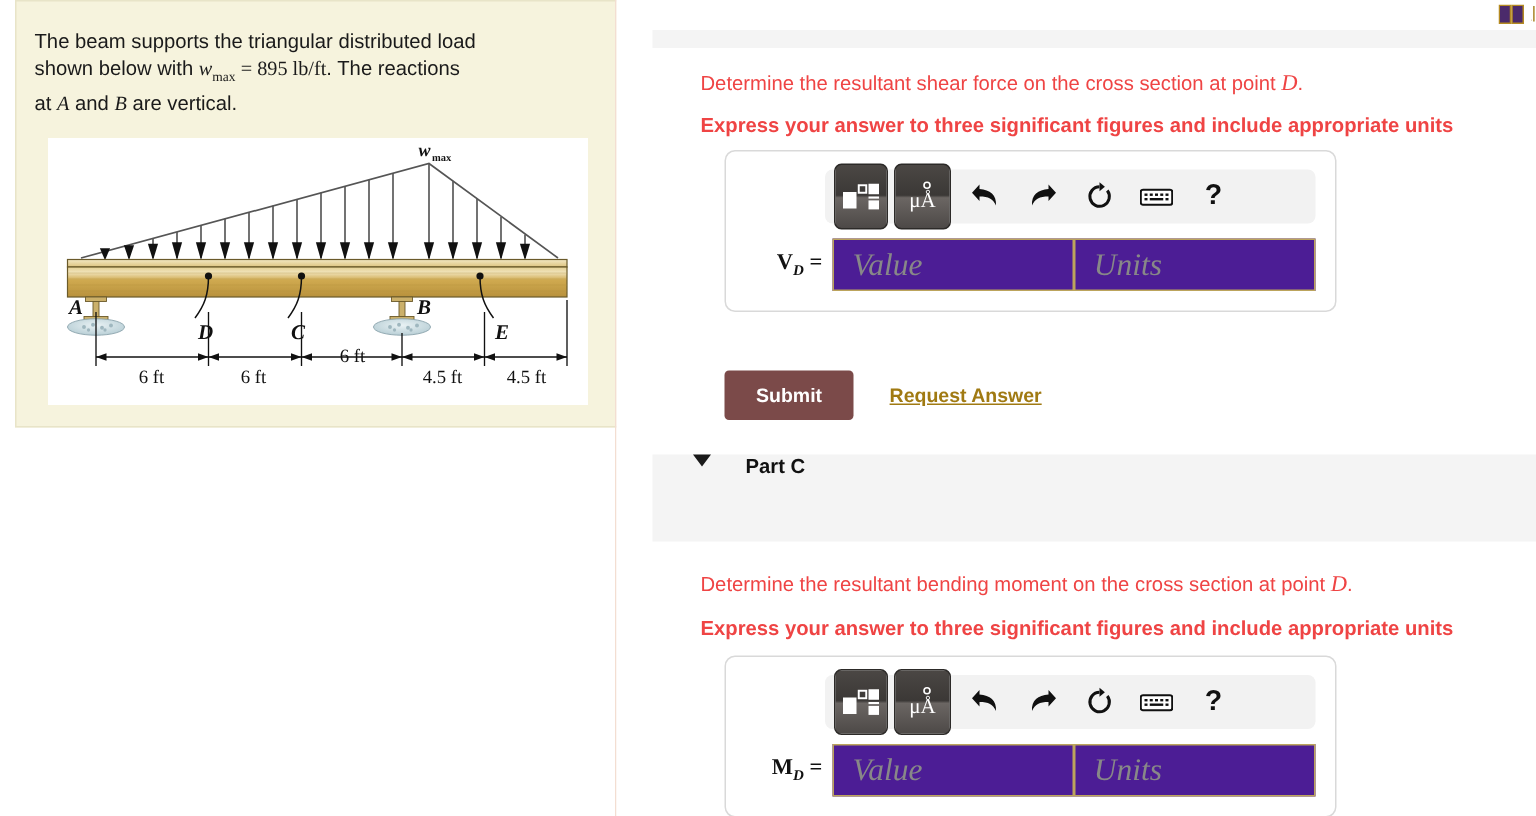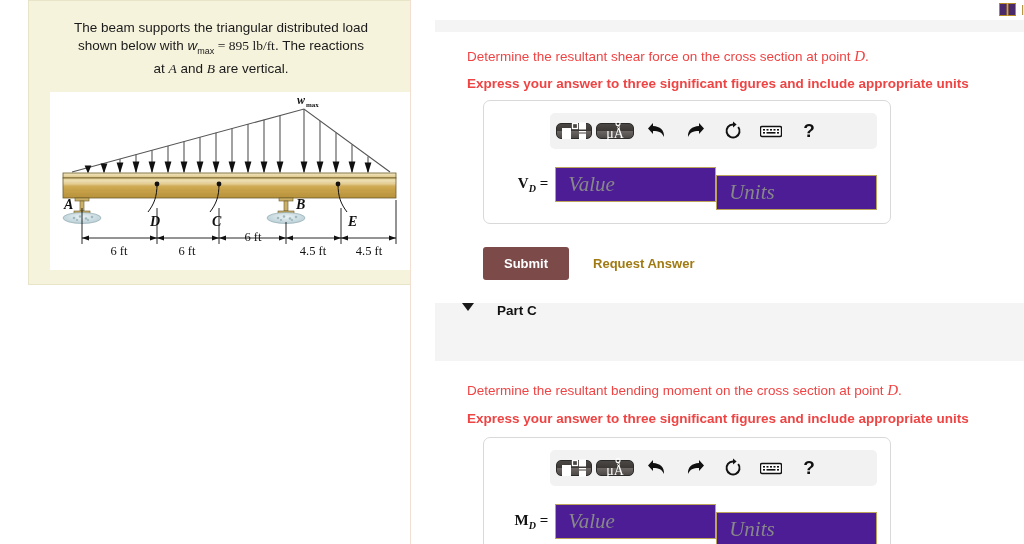--- a/index.html
+++ b/index.html
@@ -6,35 +6,34 @@
     margin: 0; padding: 0;
     width: 1024px; height: 544px;
     background: #ffffff;
     font-family: "Liberation Sans", sans-serif;
     overflow: hidden;
   }
   .page { position: relative; width: 1024px; height: 544px; }
 
   
   .left-panel {
-    position: absolute; left: 28px; top: 0px;
+    position: absolute; left: 10px; top: 0px;
     width: 420px; height: 285px;
     background: #f6f3dd;
     border: 1px solid #e8e4c8;
     box-sizing: border-box;
-    text-align: center;
   }
   .problem-text {
     position: absolute; left: 12px; top: 18px;
     width: 360px;
     font-size: 13.5px; line-height: 18px; color: #1a1a1a;
   }
   .problem-text .mathvar { font-family: "Liberation Serif", serif; font-style: italic; }
   .problem-text .mathsub {
-    font-family: Liberation Sans, sans-serif; font-style: italic;
+    font-family: Liberation Serif, serif; font-style: italic;
   }
   .problem-text .mathsub sub { font-style: normal; font-size: 9px; }
   .problem-text .mathnum { font-family: "Liberation Serif", serif; }
 
   
   .figure-box {
     position: absolute; left: 21px; top: 91px;
     width: 360px; height: 178px;
     background: #ffffff;
     overflow: hidden;
@@ -108,21 +107,21 @@
   .toolbar {
     margin: 12px 13px 0 66px;
     height: 36px;
     background: #f2f2f2;
     border-radius: 5px;
     display: flex; align-items: center;
     padding: 0 6px;
     box-sizing: border-box;
   }
   .tb-btn {
-    width: 36px; height: 16px;
+    width: 36px; height: 44px;
     border-radius: 5px;
     background: linear-gradient(180deg,#4b4744 0%,#3b3836 48%,#6b6663 52%,#4d4947 100%);
     border: 1px solid #2c2a28;
     display: flex; align-items: center; justify-content: center;
     margin-right: 4px;
     box-sizing: border-box;
   }
   .tb-btn.wide { width: 38px; }
   .tb-ico { display: block; }
   .tb-plain {
@@ -149,40 +148,40 @@
     height: 35px;
     border: 1px solid #bca45c;
     background: #4c1d95;
     box-sizing: border-box;
     display: flex; align-items: center;
     padding-left: 12px;
     font-family: "Liberation Serif", serif;
     font-style: italic; font-size: 21px; color: #888;
   }
   .field-value { width: 163px; }
-  .field-units { width: 163px; border-left: 1px solid #bca45c; margin-top: 16px; }
+  .field-units { width: 163px; border-left: 1px solid #bca45c; }
 
   
   .submit-row {
     position: absolute; left: 72px;
     display: flex; align-items: center;
   }
   .submit-btn {
     background: #7b4a49;
     color: #ffffff;
     font-size: 13px; font-weight: bold;
     padding: 9px 21px;
     border: none; border-radius: 3px;
     font-family: "Liberation Sans", sans-serif;
     cursor: pointer;
   }
   .request-link {
     margin-left: 24px;
     font-size: 13px; font-weight: bold;
-    color: #a07a12; 
+    color: #a07a12; text-decoration: underline;
     cursor: pointer;
   }
 </style>
 </head>
 <body>
 
 <div class="page">
 
   <div class="left-panel">
 

